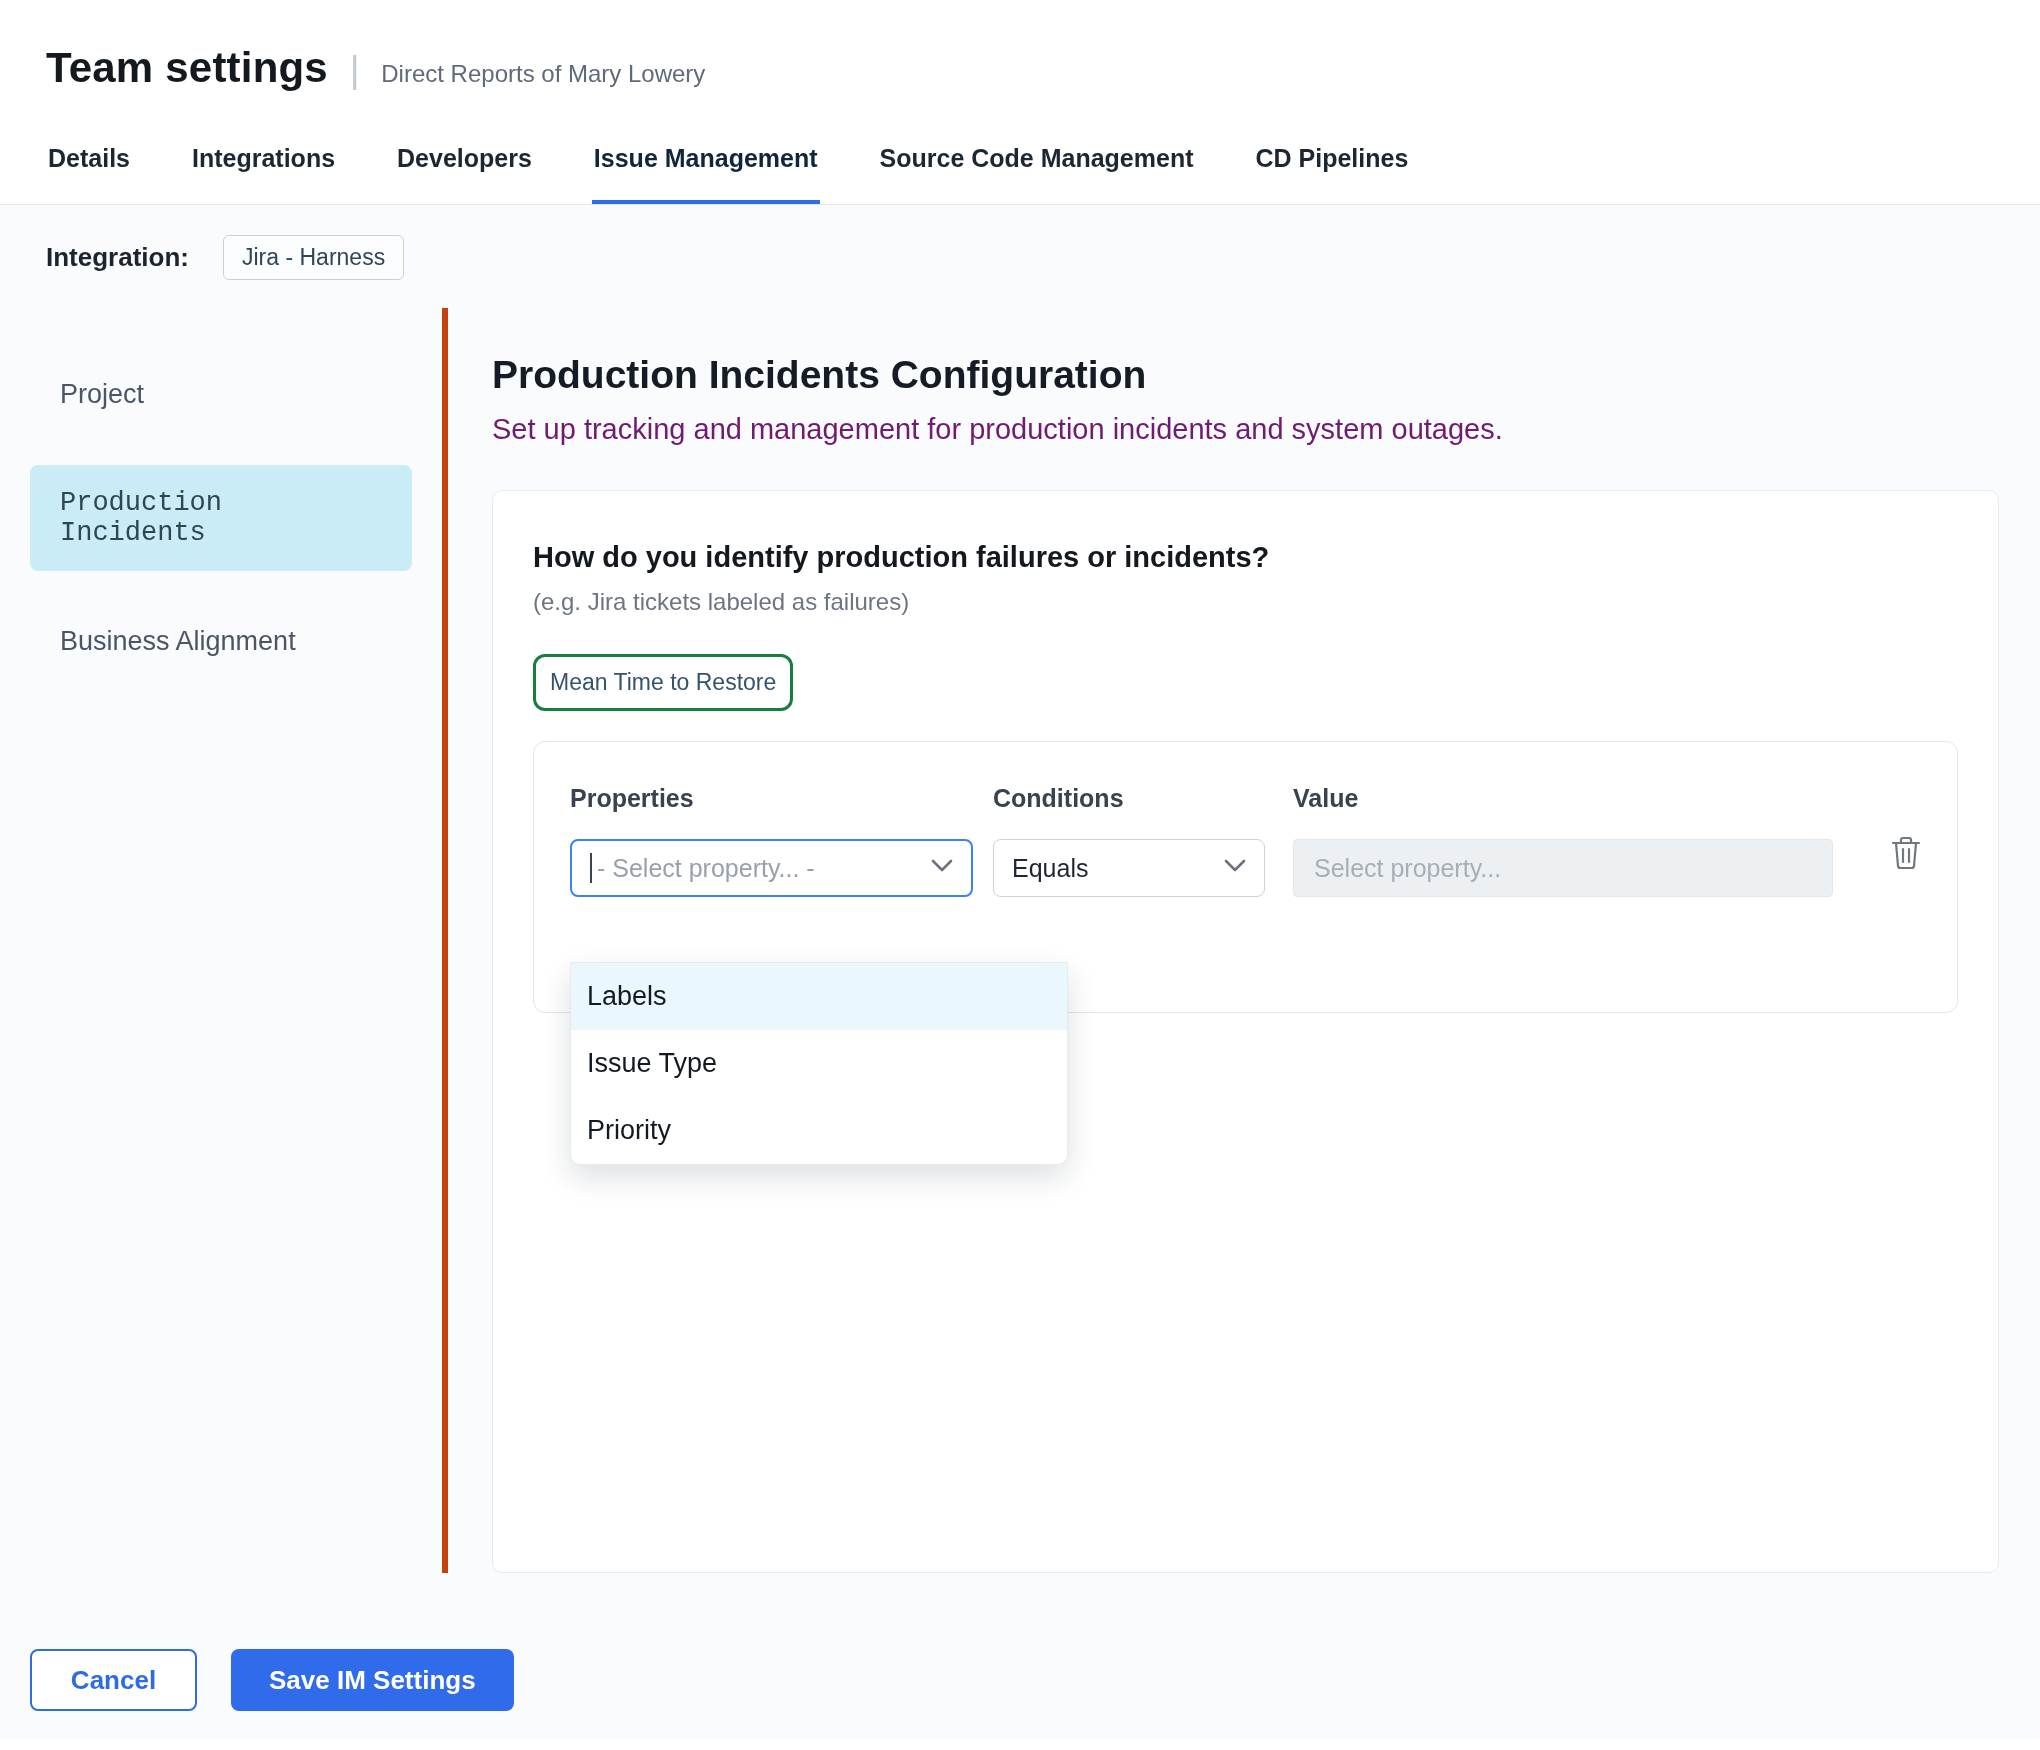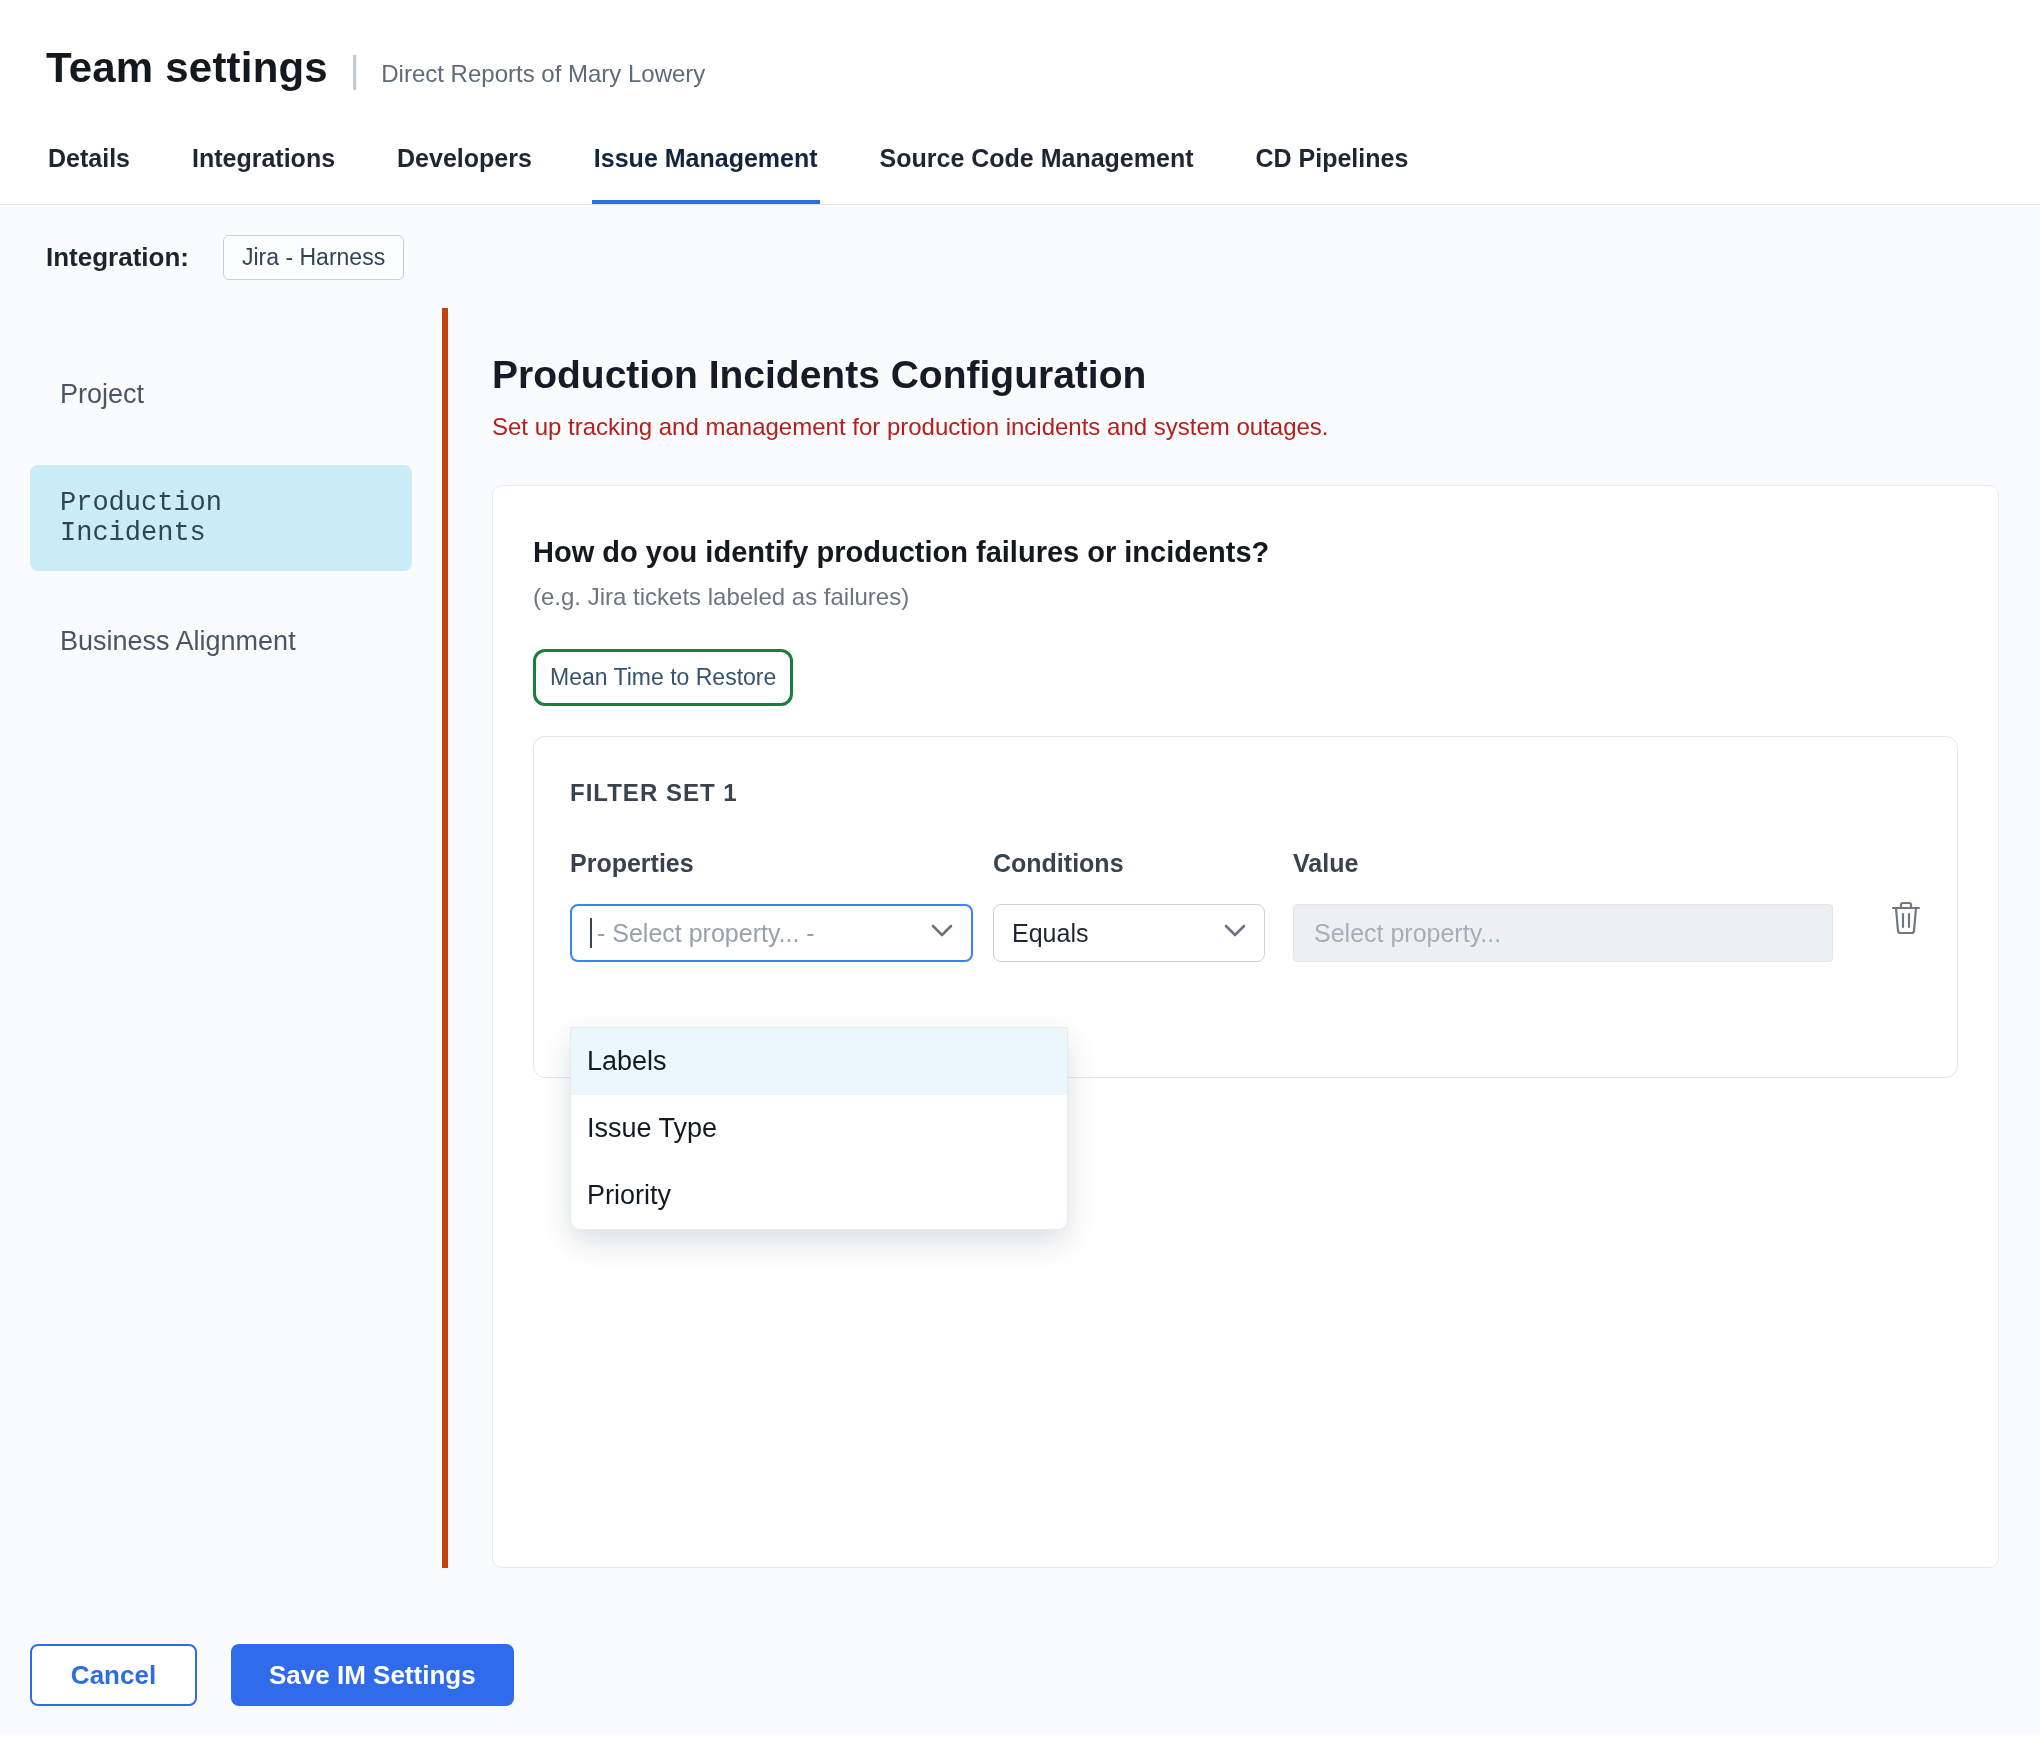--- a/index.html
+++ b/index.html
@@ -27,21 +27,21 @@
   .integration-chip { font-size:23px; color:#31445a; border:1px solid #c7d1db; border-radius:6px; padding:8px 18px; background:#fcfdfe; cursor:pointer; }
 
   
   .content { display:flex; min-height:1260px; background:#fafbfc; align-items:stretch; }
   .sidebar { width:448px; flex:0 0 448px; border-right:6px solid #c2410c; padding:48px 30px 0 30px; }
   .side-item { font-size:27px; color:#4a5567; padding:23px 30px; border-radius:8px; margin-bottom:32px; cursor:pointer; }
   .side-item.active { background:#c9ecf7; color:#2e4653;font-family:Liberation Mono, monospace; }
 
   .main { flex:1; padding:45px 50px 0 44px; }
   .section-title { font-size:39px; font-weight:800; color:#161c26; margin-bottom:16px; }
-  .section-subtitle { font-size:24px; color:#b91c1c; margin-bottom:44px; }
+  .section-subtitle { font-size:29px; color:#701a75; margin-bottom:44px; }
 
   
   .card { background:#ffffff; border:1px solid #e8ebee; border-radius:10px; padding:50px 40px; height:1083px; position:relative; }
   .question { font-size:29px; font-weight:800; color:#14181f; margin-bottom:14px; }
   .hint { font-size:24px; color:#6b7583; margin-bottom:38px; }
   .metric-chip { display:inline-block; font-size:23px; color:#33536f; border:3px solid #15803d; border-radius:12px; padding:12px 14px; background:#fff; cursor:pointer; }
 
   
   .filter-box { margin-top:30px; border:1px solid #e3e6ea; border-radius:12px; padding:42px 36px 115px 36px; position:relative; }
   .filter-title { font-size:24px; font-weight:800; letter-spacing:1px; color:#39424f; margin-bottom:42px; }
@@ -111,21 +111,20 @@
     <div class="section-title">Production Incidents Configuration</div>
     <div class="section-subtitle">Set up tracking and management for production incidents and system outages.</div>
 
     <div class="card">
       <div class="question">How do you identify production failures or incidents?</div>
       <div class="hint">(e.g. Jira tickets labeled as failures)</div>
 
       <span class="metric-chip">Mean Time to Restore</span>
 
       <div class="filter-box">
-        <div class="filter-title">FILTER SET 1</div>
 
         <div class="filter-grid">
 
           <div class="col-props">
             <div class="col-label">Properties</div>
 
             <div class="select select-prop">
               <span class="caret"></span>
               <span class="sel-text placeholder-text">- Select property... -</span>
               <span class="chev">

